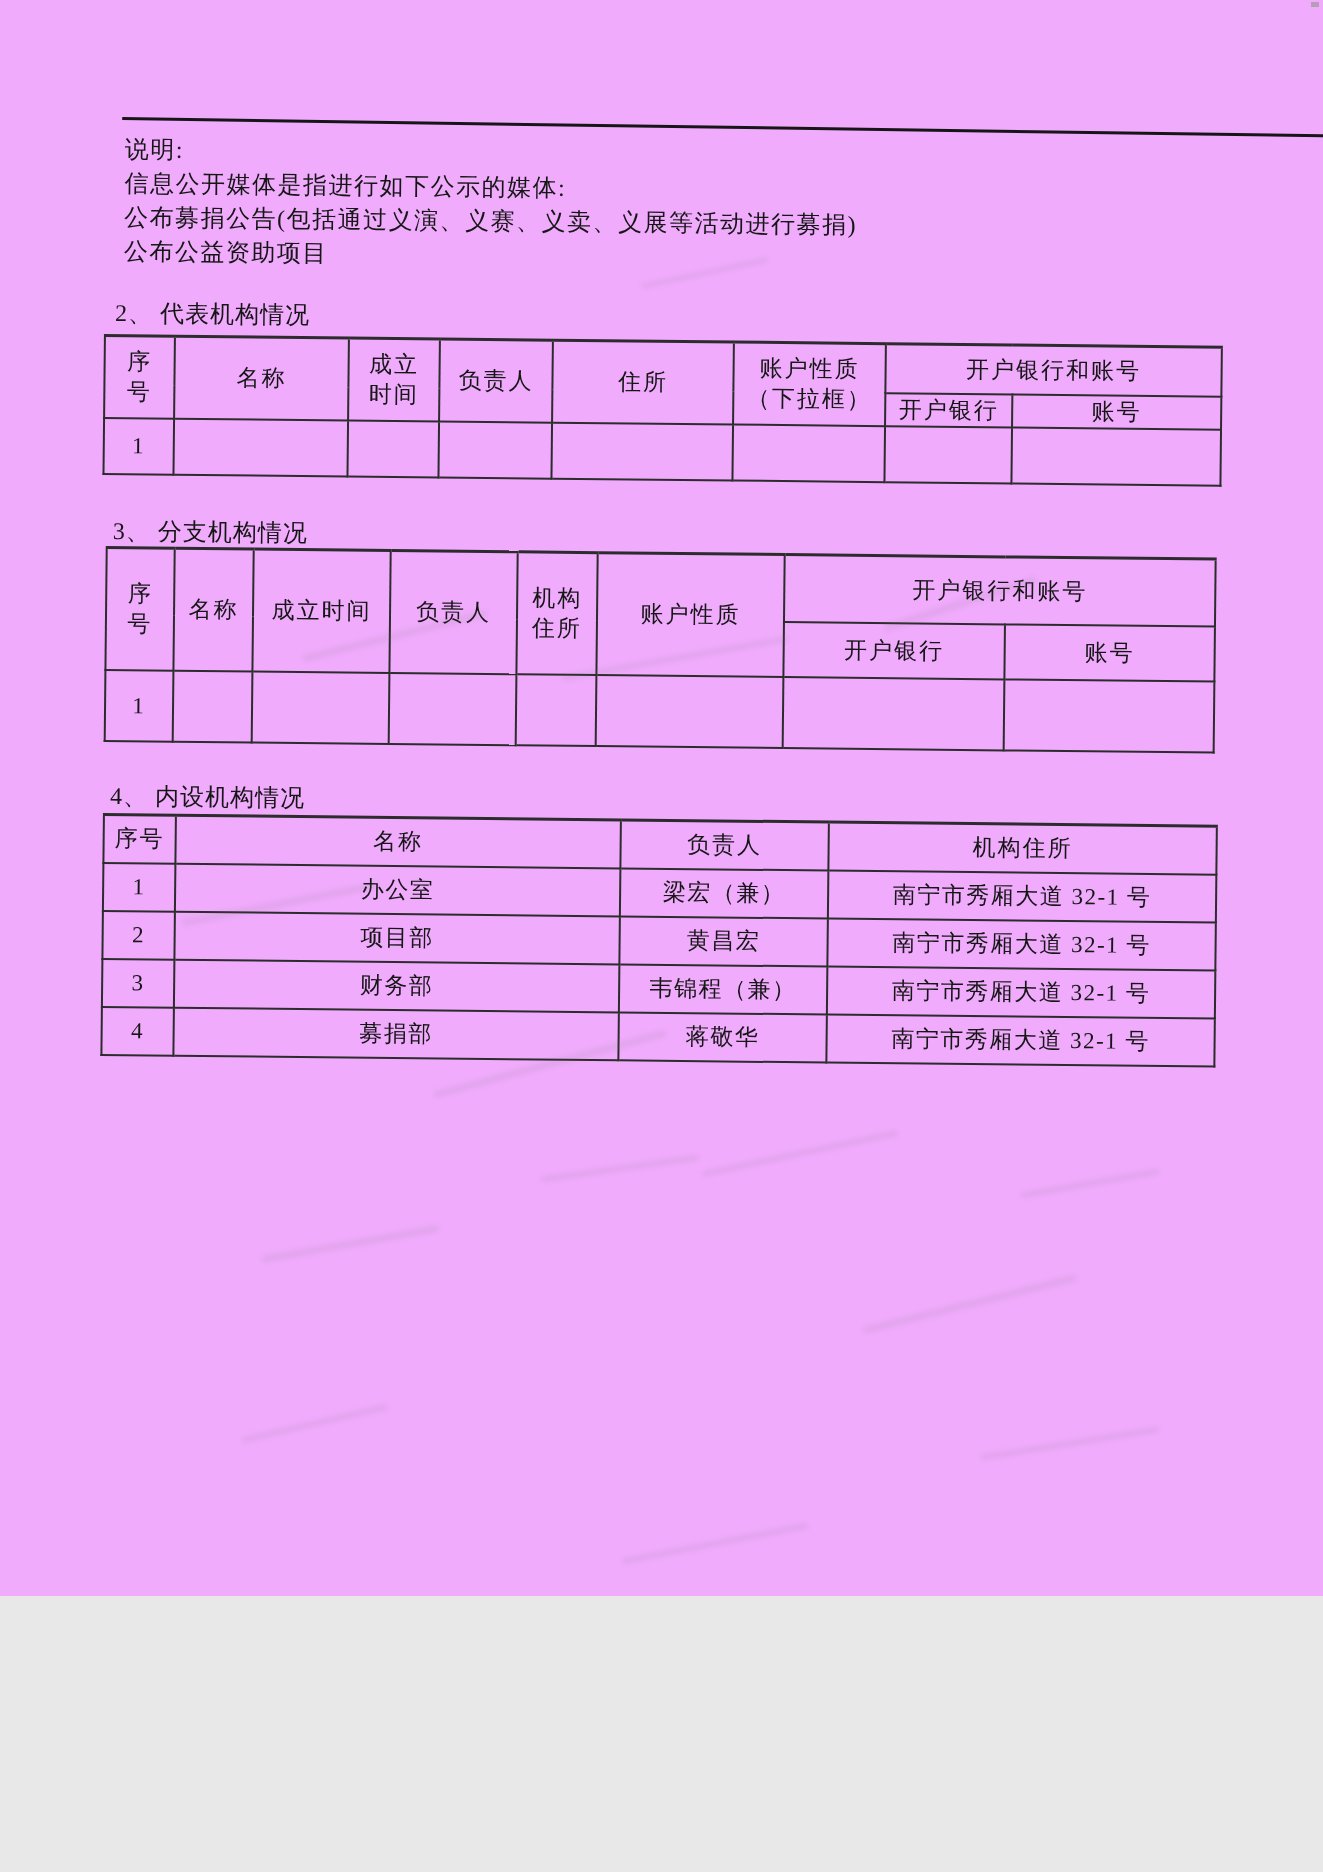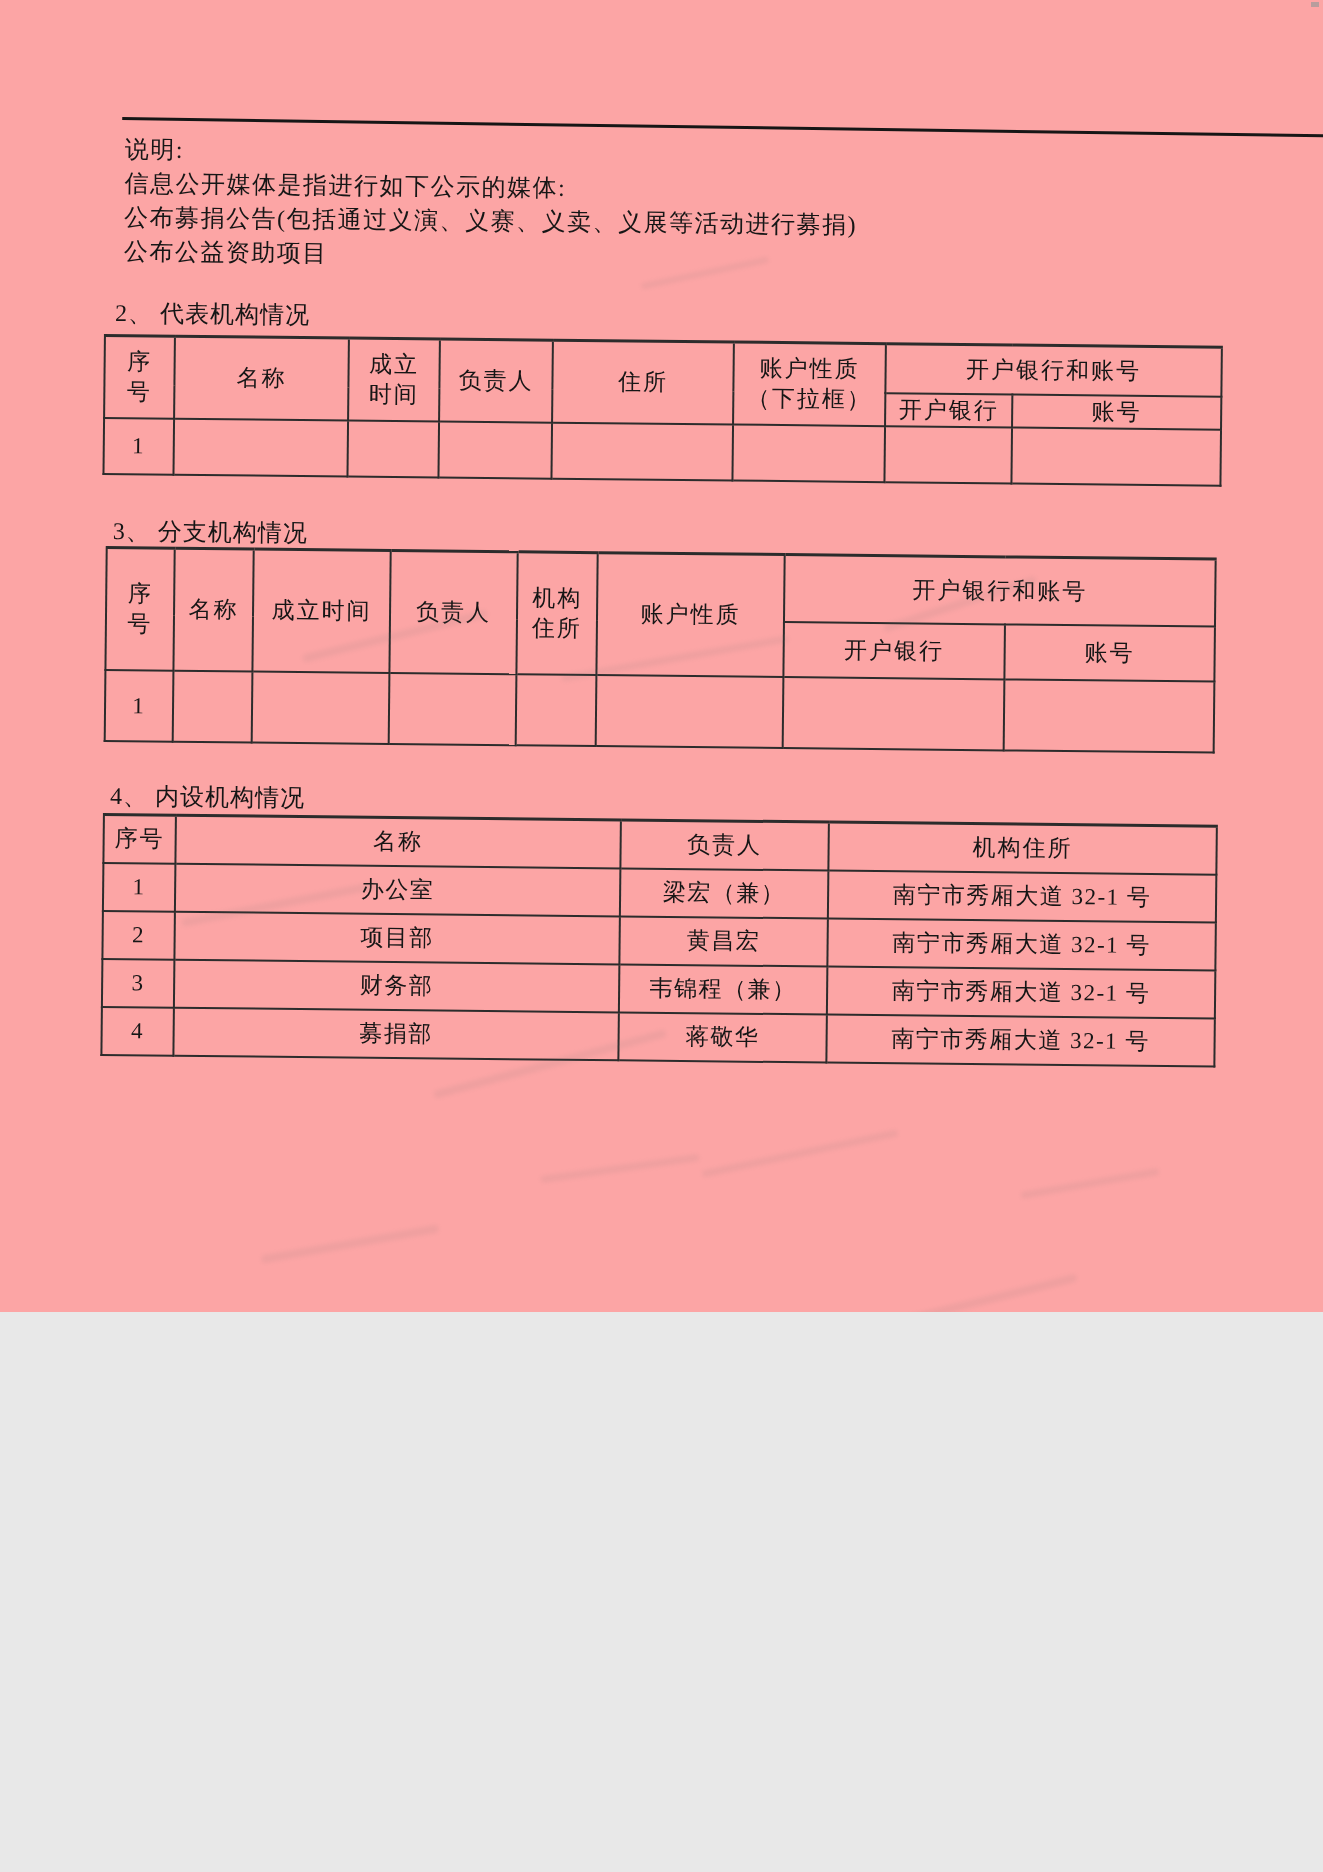--- a/index.html
+++ b/index.html
@@ -1,21 +1,21 @@
 <!DOCTYPE html>
 <html><head>
 <meta charset="utf-8">
 <style>
   html, body { margin: 0; padding: 0; background: #e8e8e8; }
   .page {
     position: relative;
     width: 1323px;
-    height: 1312px;
+    height: 1596px;
     margin: 0 auto;
-    background: #fca5a5;
+    background: #f0abfc;
     overflow: hidden;
     font-family: "Liberation Serif", "DejaVu Serif", serif;
     color: #161616;
   }
   .tilt {
     position: absolute;
     inset: 0;
     transform: rotate(0.6deg);
     transform-origin: 110px 330px;
   }

